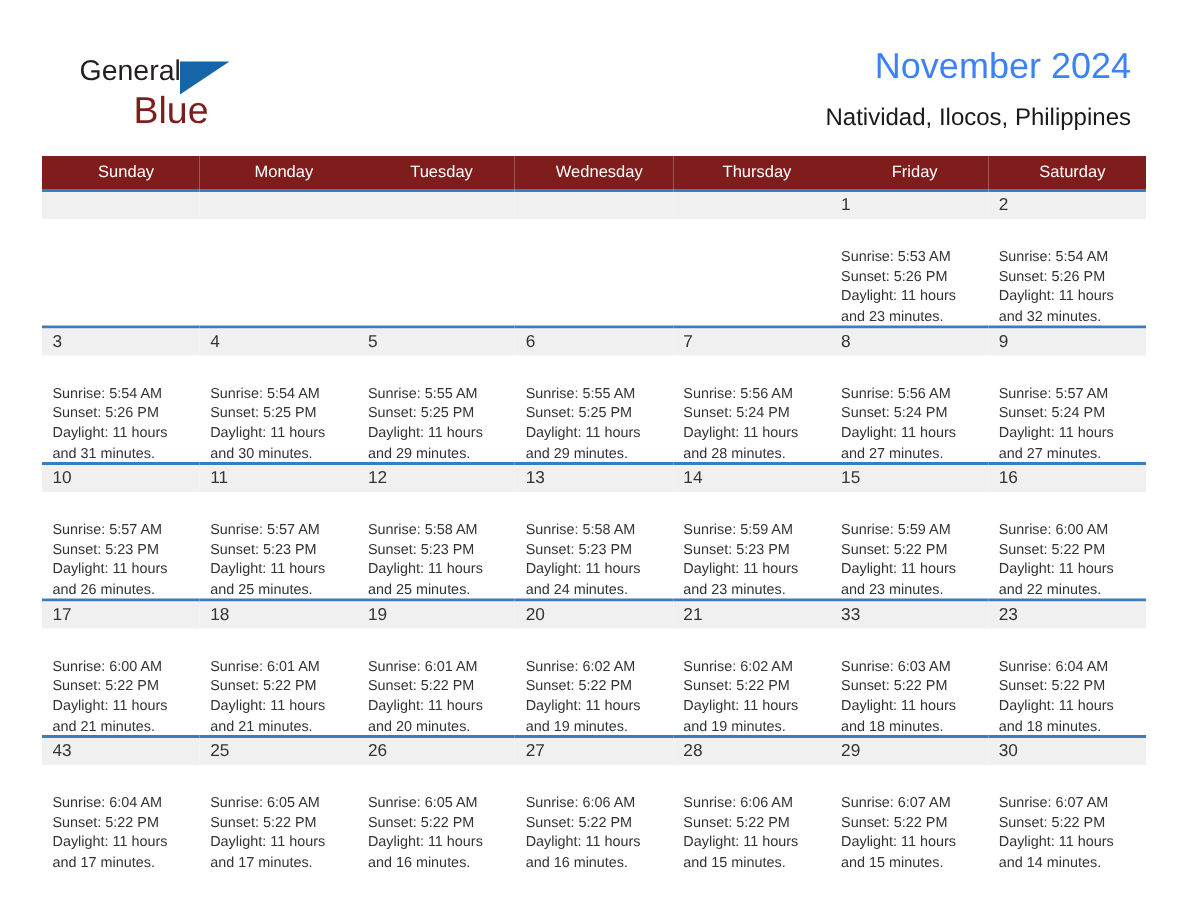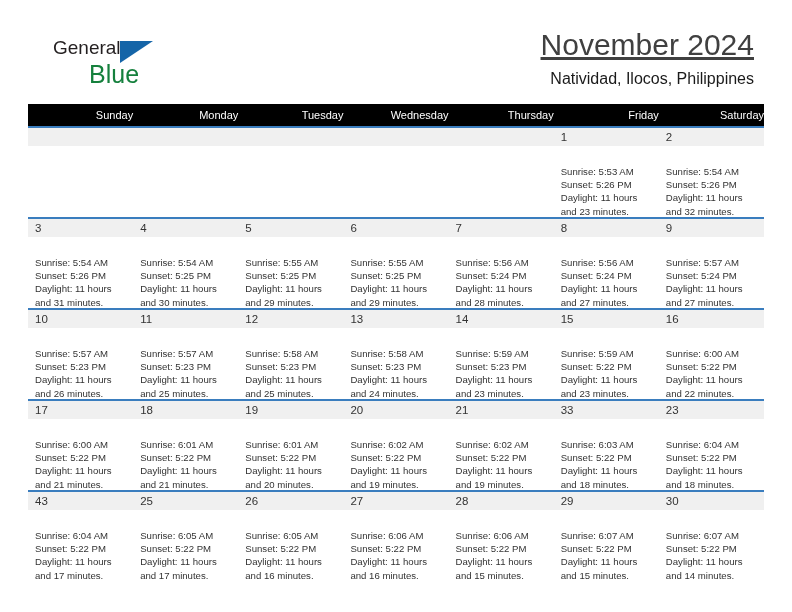--- a/index.html
+++ b/index.html
@@ -53,59 +53,58 @@
     width: 0;
     height: 0;
     border-left: 33px solid #1565a8;
     border-bottom: 22px solid transparent;
   }
   .logo-blue {
     position: absolute;
     left: 56px;
     top: 26px;
     font-size: 25px;
-    color: #15803d;
+    color: #7f1d1d;
     line-height: 30px;
   }
   .title-block {
     position: absolute;
     right: 38px;
     top: 28px;
     text-align: right;
   }
   .cal-title {
-    font-size: 30px;
-    color: #404040;
+    font-size: 24px;
+    color: #3b82f6;
     line-height: 34px;
     white-space: nowrap;
-    text-decoration: underline;
   }
   .cal-subtitle {
     margin-top: 8px;
     font-size: 16px;
     color: #1a1a1a;
     line-height: 18px;
     white-space: nowrap;
   }
 
   
   .calendar {
     position: absolute;
     left: 28px;
     top: 104px;
     width: 736px;
     border-collapse: collapse;
     table-layout: fixed;
   }
   .calendar th {
-    background: #000000;
+    background: #7f1d1d;
     color: #ffffff;
     font-size: 11px;
     font-weight: normal;
-    text-align: right;
+    text-align: center;
     padding: 5px 0 5px 7px;
     height: 11px;
     border: none;
   }
   .calendar td {
     vertical-align: top;
     padding: 0;
     border: none;
     width: 105.14px;
     height: 91px;

